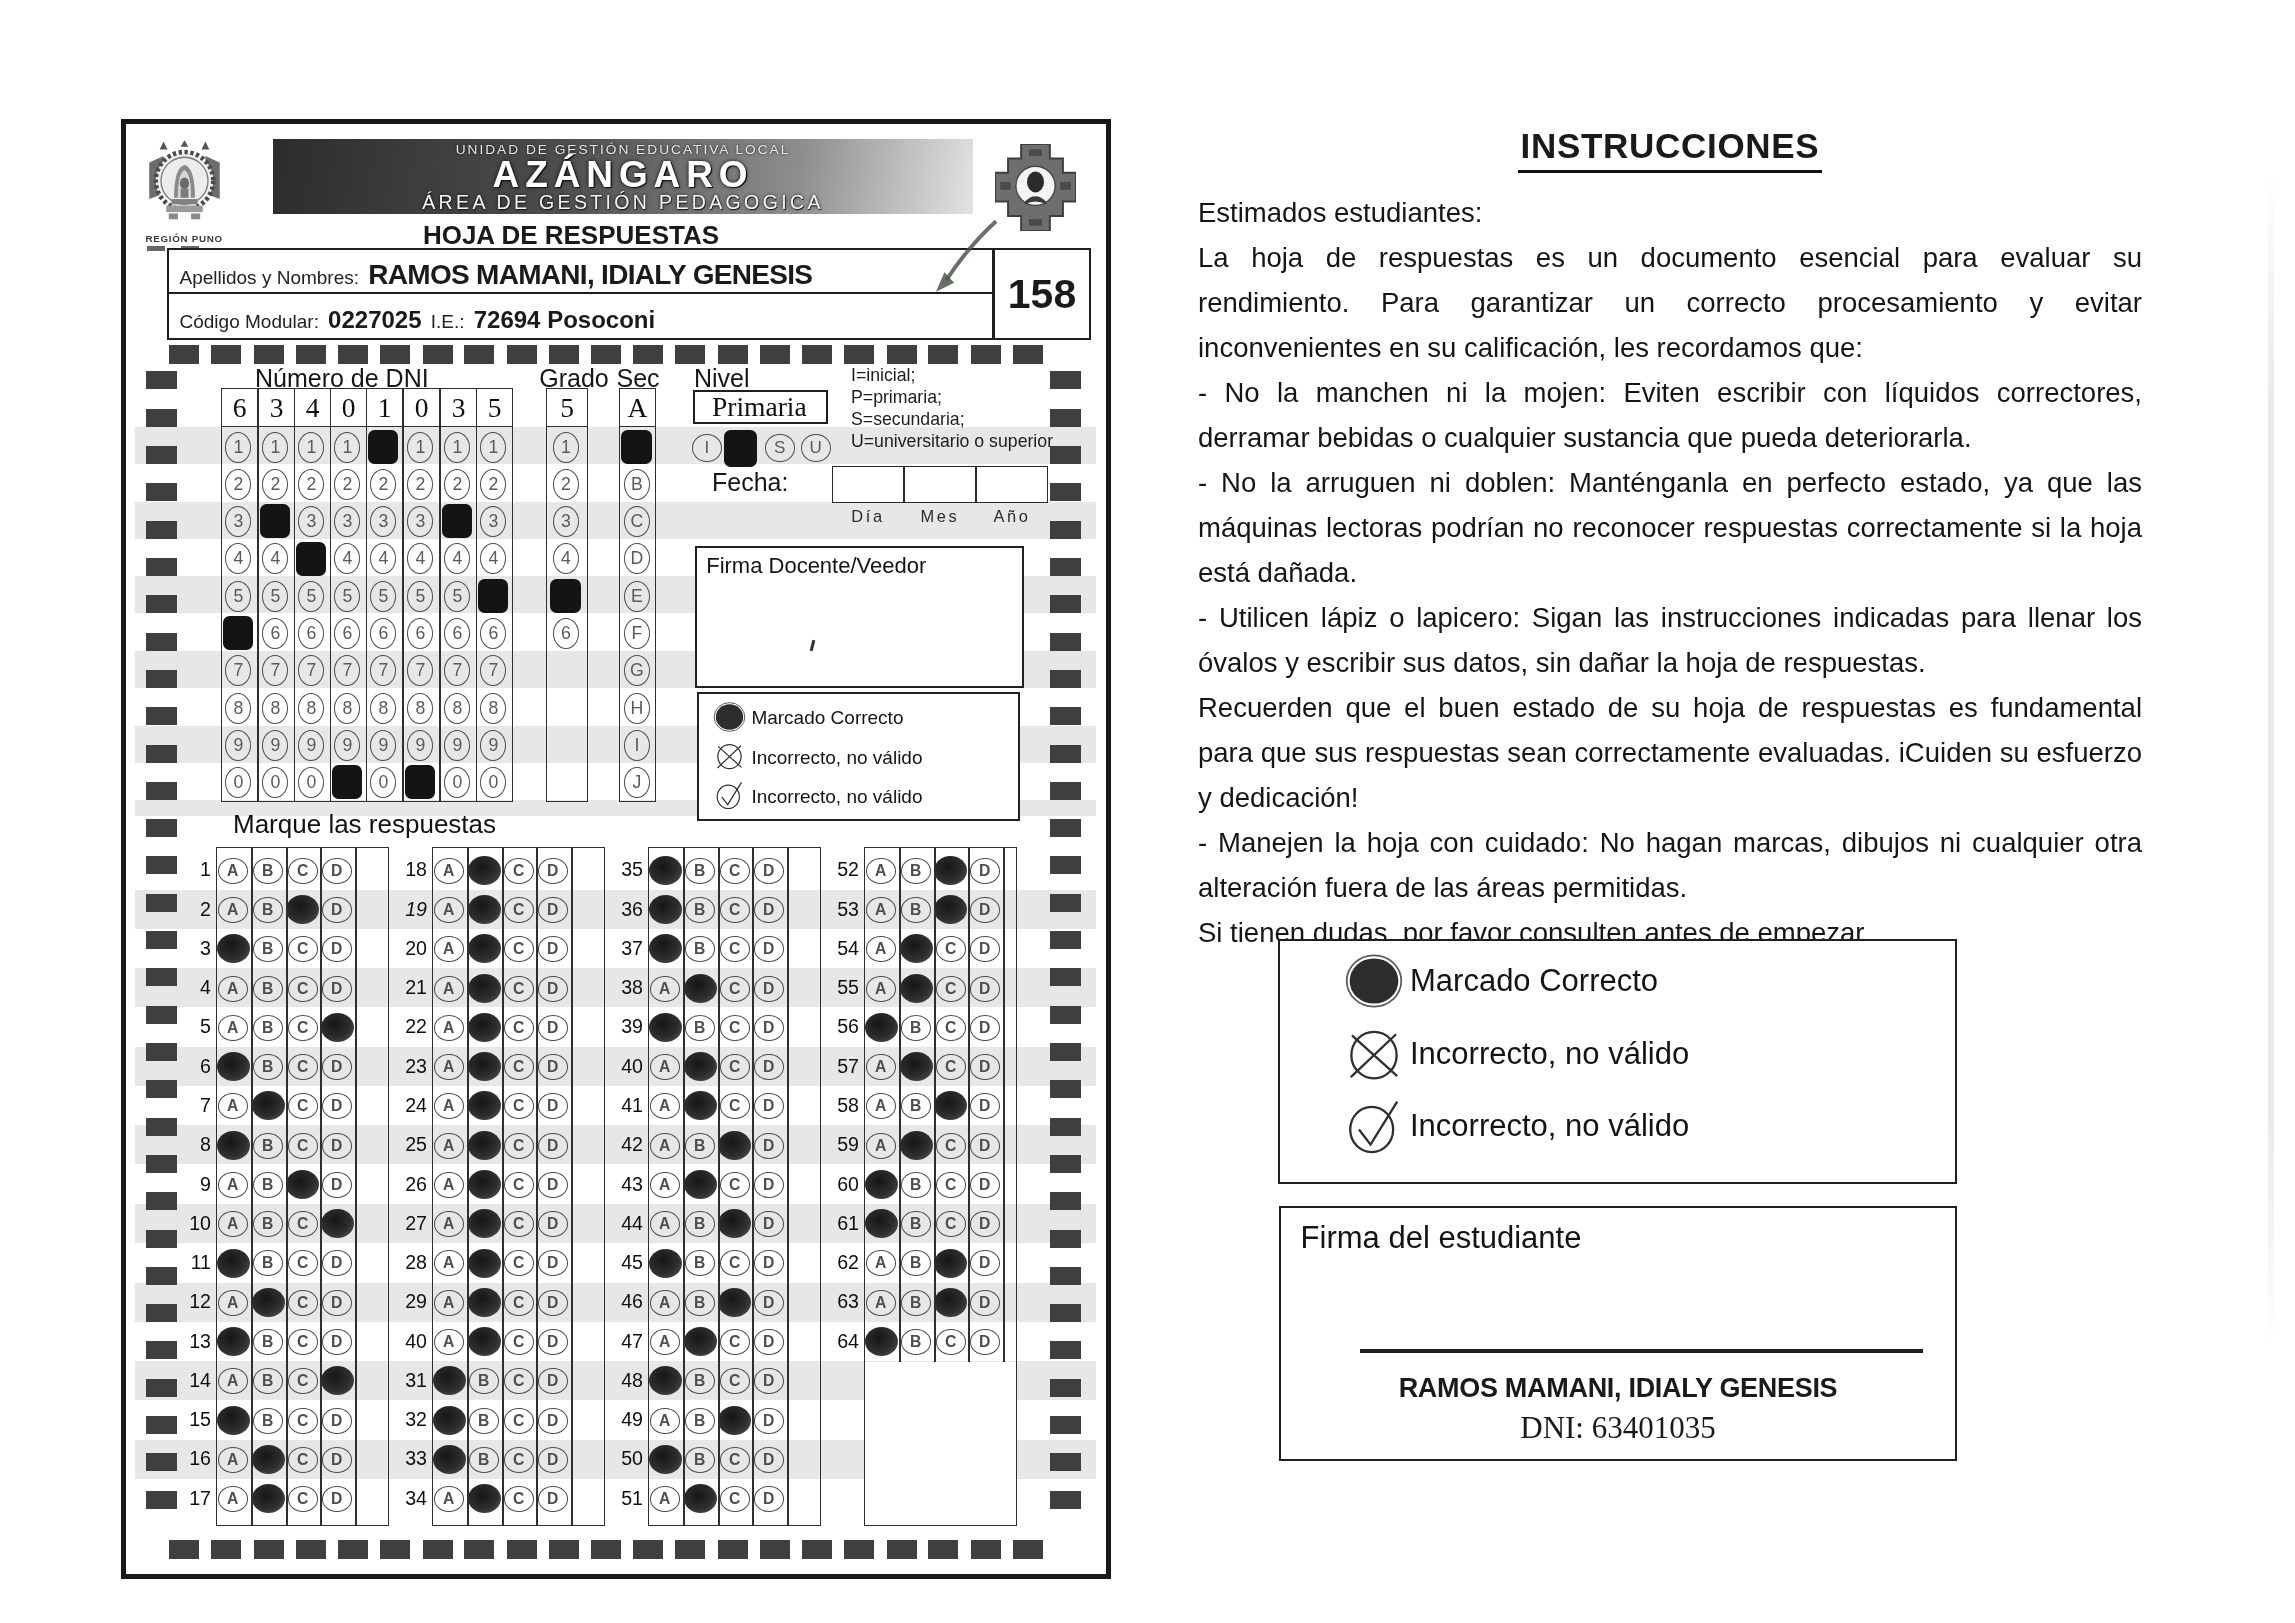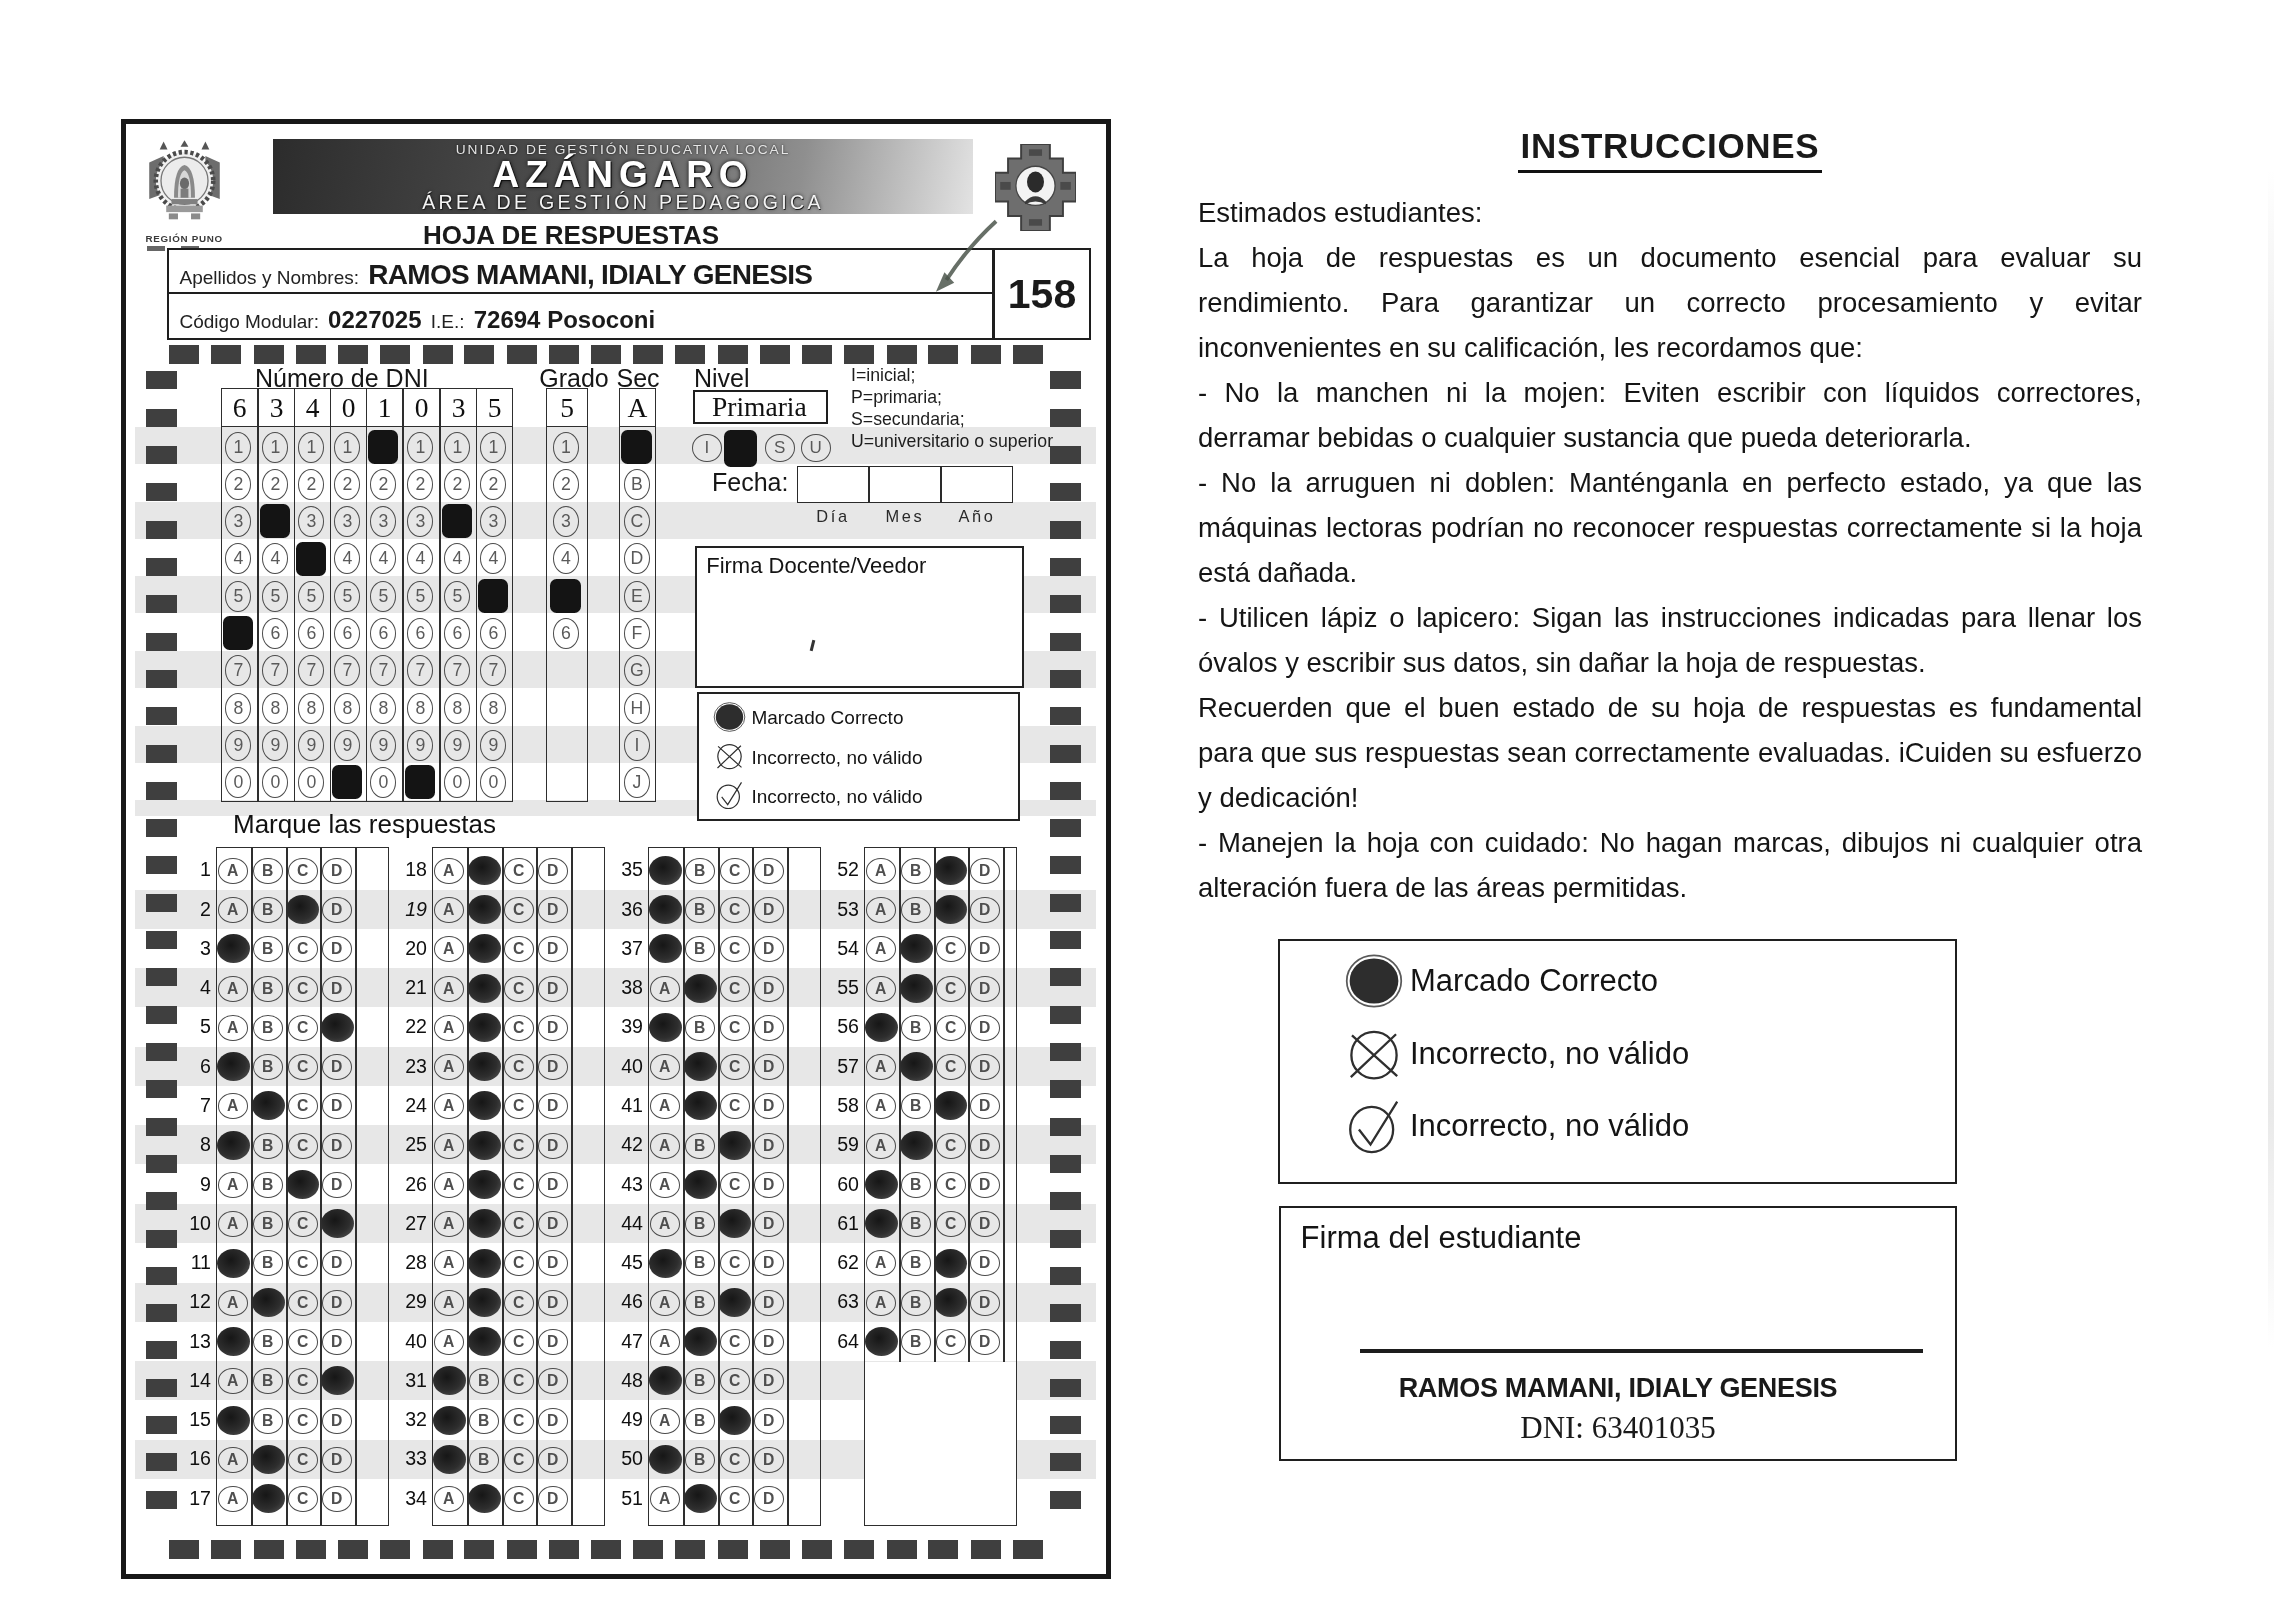--- a/index.html
+++ b/index.html
@@ -60,21 +60,21 @@
   .ab{width:29.5px;height:25.5px;font-size:15.7px;font-weight:bold;color:#4f4f4f;}
   .blob{position:absolute;background:#141414;border-radius:6.5px;}
   .amark{position:absolute;border-radius:50%;
          background:radial-gradient(ellipse at 42% 38%,#161616 0%,#2e2e2e 55%,#4f4f4f 88%,#6f6f6f 100%);}
   #nivel-box{left:567px;top:266px;width:135px;height:34px;border:2px solid #1e1e1e;box-sizing:border-box;
              background:#fff;display:flex;align-items:center;padding-left:17px;
              font-family:"Liberation Serif",serif;font-size:27.5px;color:#101010;}
   #nivel-key{left:725px;top:240px;width:262px;}
   #nivel-key div{font-size:17.7px;line-height:22px;color:#1d1d1d;}
   #fecha-label{left:586px;top:344px;}
-  #fecha-boxes{left:671px;top:342px;width:216px;height:63px;}
+  #fecha-boxes{left:706px;top:342px;width:216px;height:63px;}
   .fcell{position:absolute;top:0;width:72px;height:37px;border:1.6px solid #2a2a2a;box-sizing:border-box;background:#fff;}
   .flabel{position:absolute;top:41px;width:72px;text-align:center;font-size:16.4px;letter-spacing:2.6px;color:#2a2a2a;}
   #firma-box{left:569px;top:422px;width:329px;height:142px;border:2px solid #222;box-sizing:border-box;background:#fff;}
   #firma-box .fb-label{position:absolute;left:9.2px;top:5.2px;font-size:22px;color:#141414;}
   #firma-box .tiny-tick{position:absolute;left:114px;top:92px;width:3.3px;height:11px;background:#333;transform:rotate(14deg);}
   #sheet-legend{left:571px;top:568px;width:323px;height:129px;border:2px solid #222;box-sizing:border-box;background:#fff;}
   .slg-row{position:absolute;left:14.4px;height:33px;display:flex;align-items:center;gap:6.5px;}
   .slg-row span{font-size:19px;color:#141414;white-space:nowrap;}
   #answers-title{left:107px;top:685px;font-size:26px;color:#111;}
   .agroup{position:absolute;top:723px;border:1.6px solid #2e2e2e;box-sizing:border-box;height:679px;}
@@ -838,20 +838,21 @@
   <div id="instructions">
     <div id="ins-title"><span>INSTRUCCIONES</span></div>
     <div id="ins-body">
         <p class="nj">Estimados estudiantes:</p>
         <p>La hoja de respuestas es un documento esencial para evaluar su rendimiento. Para garantizar un correcto procesamiento y evitar inconvenientes en su calificación, les recordamos que:</p>
         <p>- No la manchen ni la mojen: Eviten escribir con líquidos correctores, derramar bebidas o cualquier sustancia que pueda deteriorarla.</p>
         <p>- No la arruguen ni doblen: Manténganla en perfecto estado, ya que las máquinas lectoras podrían no reconocer respuestas correctamente si la hoja está dañada.</p>
         <p>- Utilicen lápiz o lapicero: Sigan las instrucciones indicadas para llenar los óvalos y escribir sus datos, sin dañar la hoja de respuestas.</p>
         <p>Recuerden que el buen estado de su hoja de respuestas es fundamental para que sus respuestas sean correctamente evaluadas. iCuiden su esfuerzo y dedicación!</p>
         <p>- Manejen la hoja con cuidado: No hagan marcas, dibujos ni cualquier otra alteración fuera de las áreas permitidas.</p>
+        <p class="nj">Si tienen dudas, por favor consulten antes de empezar.</p>
       </div>
     <div id="ins-legend">
         <div class="ilg-row" style="top: 7.9px;">
           <div style="position: absolute; left: 0px; top: 2.6px; width: 58px; height: 60px;"><svg width="58" height="60" viewBox="0 0 100 92">
               <ellipse cx="50" cy="46" rx="42" ry="39" fill="#2d2d2d"></ellipse>
               <ellipse cx="50" cy="46" rx="47" ry="44" fill="none" stroke="#5a5a5a" stroke-width="3"></ellipse>
             </svg></div>
           <span style="margin-left: 65px;">Marcado Correcto</span>
         </div>
         <div class="ilg-row" style="top: 80px;">

